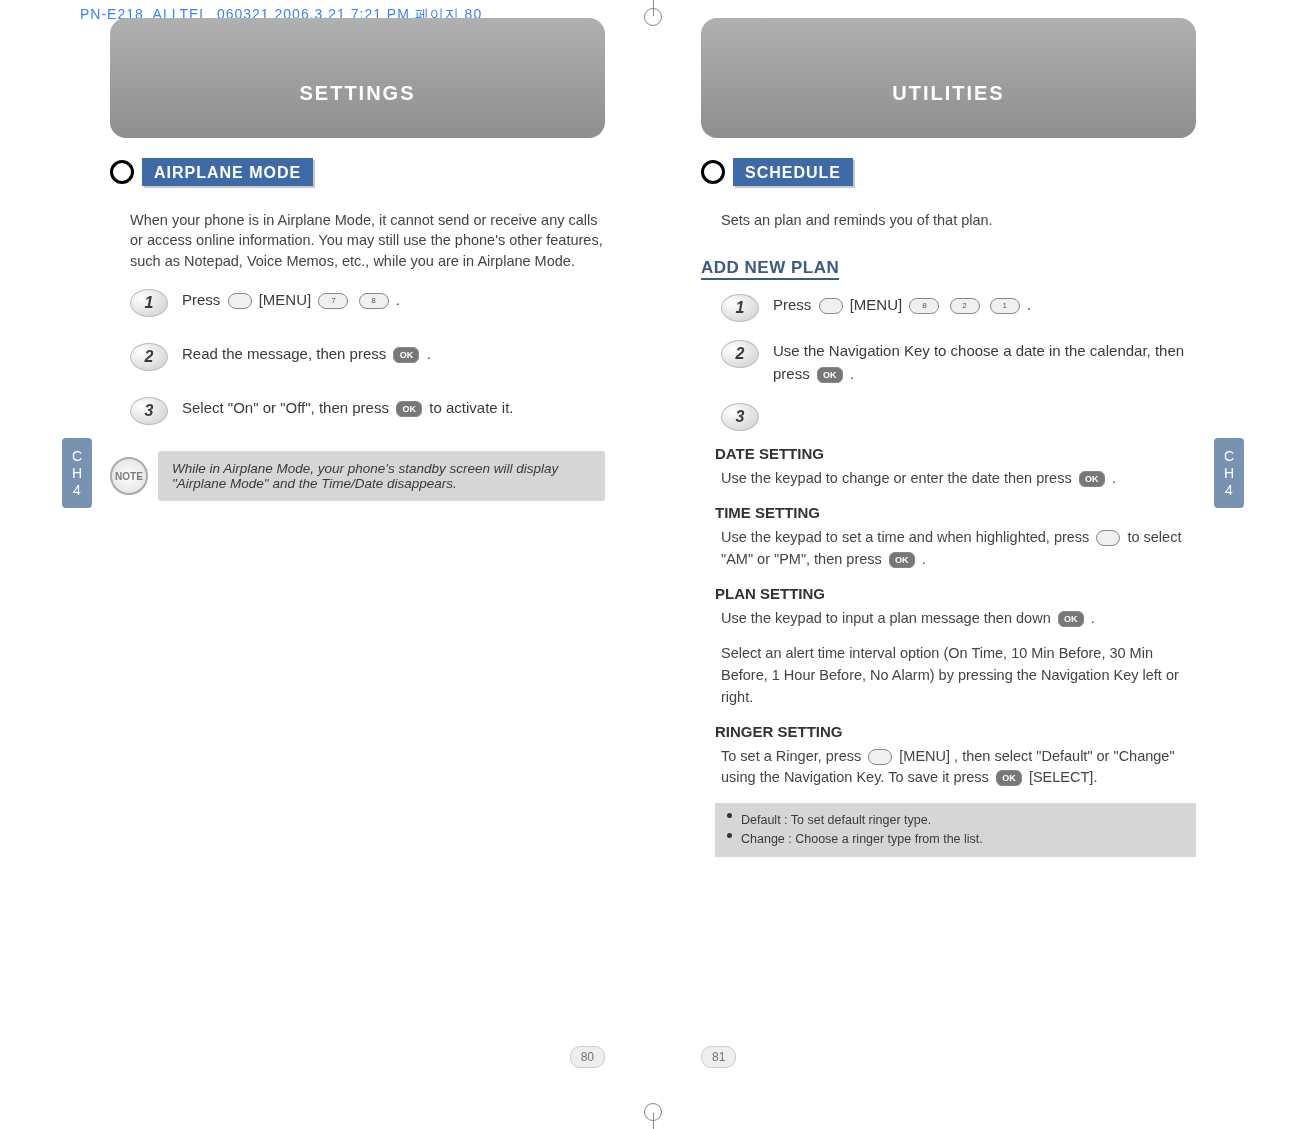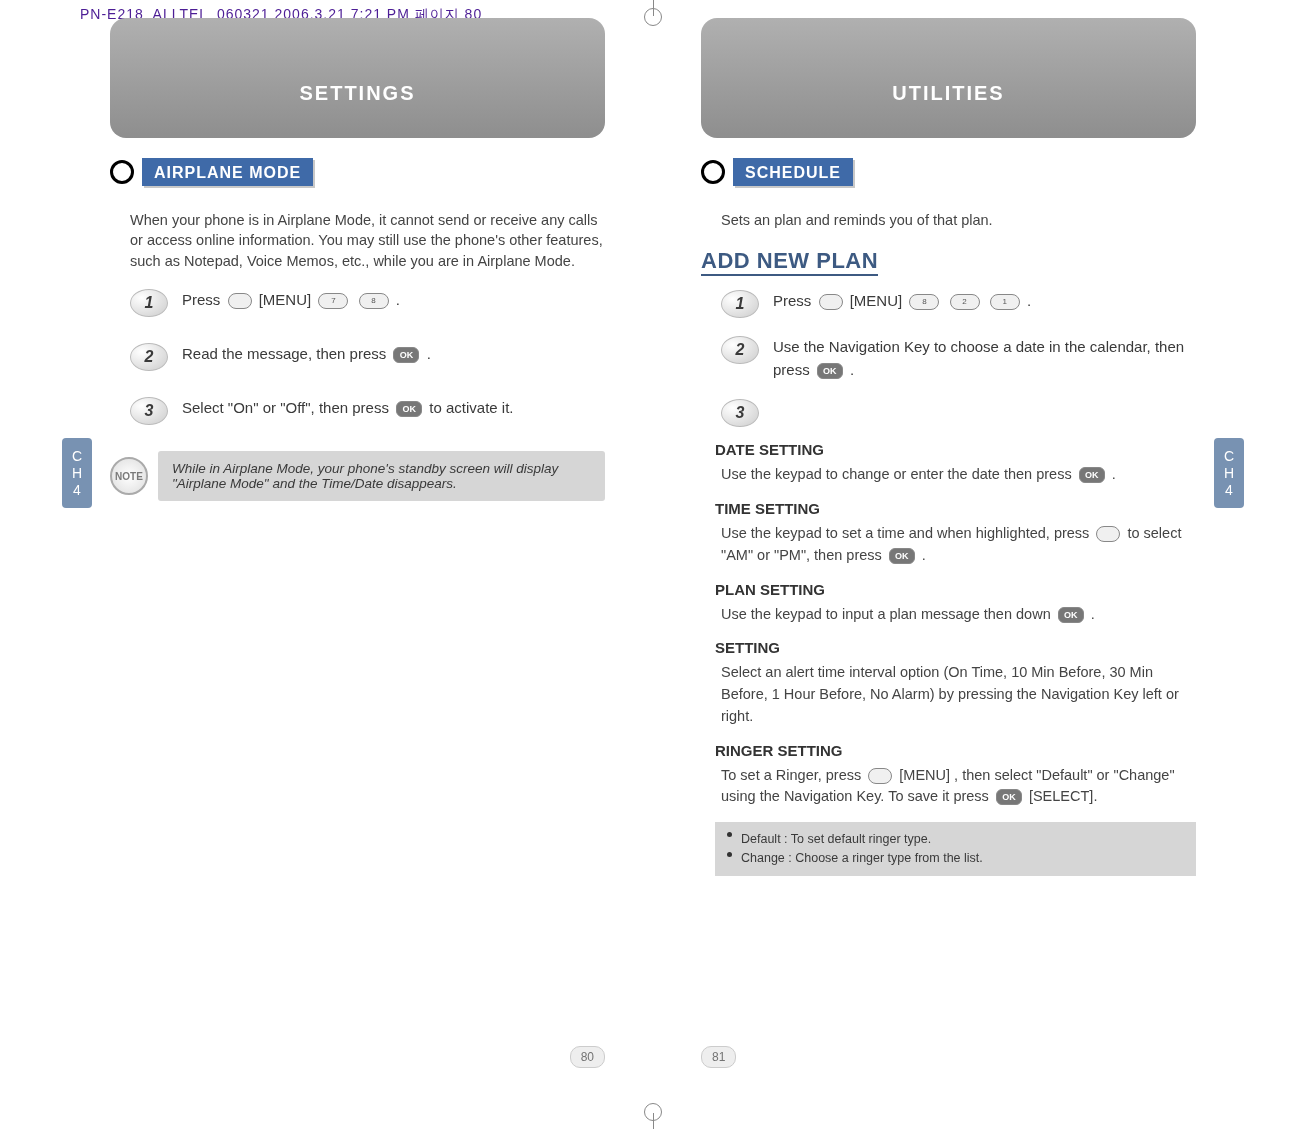--- a/index.html
+++ b/index.html
@@ -8,21 +8,21 @@
   height: 1129px;
   font-family: Arial, Helvetica, sans-serif;
   background: #fff;
   position: relative;
   color: #3a3a3a;
 }
 .print-header {
   position: absolute;
   top: 6px; left: 80px;
   font-size: 14px;
-  color: #4c1d95;
+  color: #3b82f6;
   letter-spacing: 1px;
 }
 .spread {
   display: flex;
   position: absolute;
   top: 18px; left: 0;
   width: 100%;
   height: 1060px;
 }
 .page {
@@ -161,25 +161,25 @@
   background: #eee;
   border-radius: 10px;
   padding: 3px 10px;
   border: 1px solid #ccc;
 }
 .page-num.left { right: 48px; }
 .page-num.right { left: 48px; }
 
 .subheading {
   font-weight: bold;
-  font-size: 22px;
+  font-size: 17px;
   color: #3d5a82;
   border-bottom: 2px solid #3d5a82;
   display: inline-block;
-  margin: 10px 0 14px 0;
+  margin: 20px 0 14px 0;
   letter-spacing: 0.5px;
 }
 .sub2 {
   font-weight: bold;
   font-size: 15px;
   color: #333;
   margin: 8px 0 6px 14px;
 }
 .para {
   font-size: 14.5px;
@@ -323,21 +323,20 @@
       <span> to select "AM" or "PM", then press </span>
       <span class="key ok">OK</span> .
     </p>
 
     <div class="sub2">PLAN SETTING</div>
     <p class="para">
       <span>Use the keypad to input a plan message then down </span>
       <span class="key ok">OK</span> .
     </p>
 
-    <div class="sub2">SETTING</div>
     <p class="para">Select an alert time interval option (On Time, 10 Min Before, 30 Min Before, 1 Hour Before, No Alarm) by pressing the Navigation Key left or right.</p>
 
     <div class="sub2">RINGER SETTING</div>
     <p class="para">
       <span>To set a Ringer, press </span>
       <span class="key menu"></span>
       <span>[MENU]</span>
       <span>, then select "Default" or "Change" using the Navigation Key. To save it press </span>
       <span class="key ok">OK</span>
       <span>[SELECT].</span>

